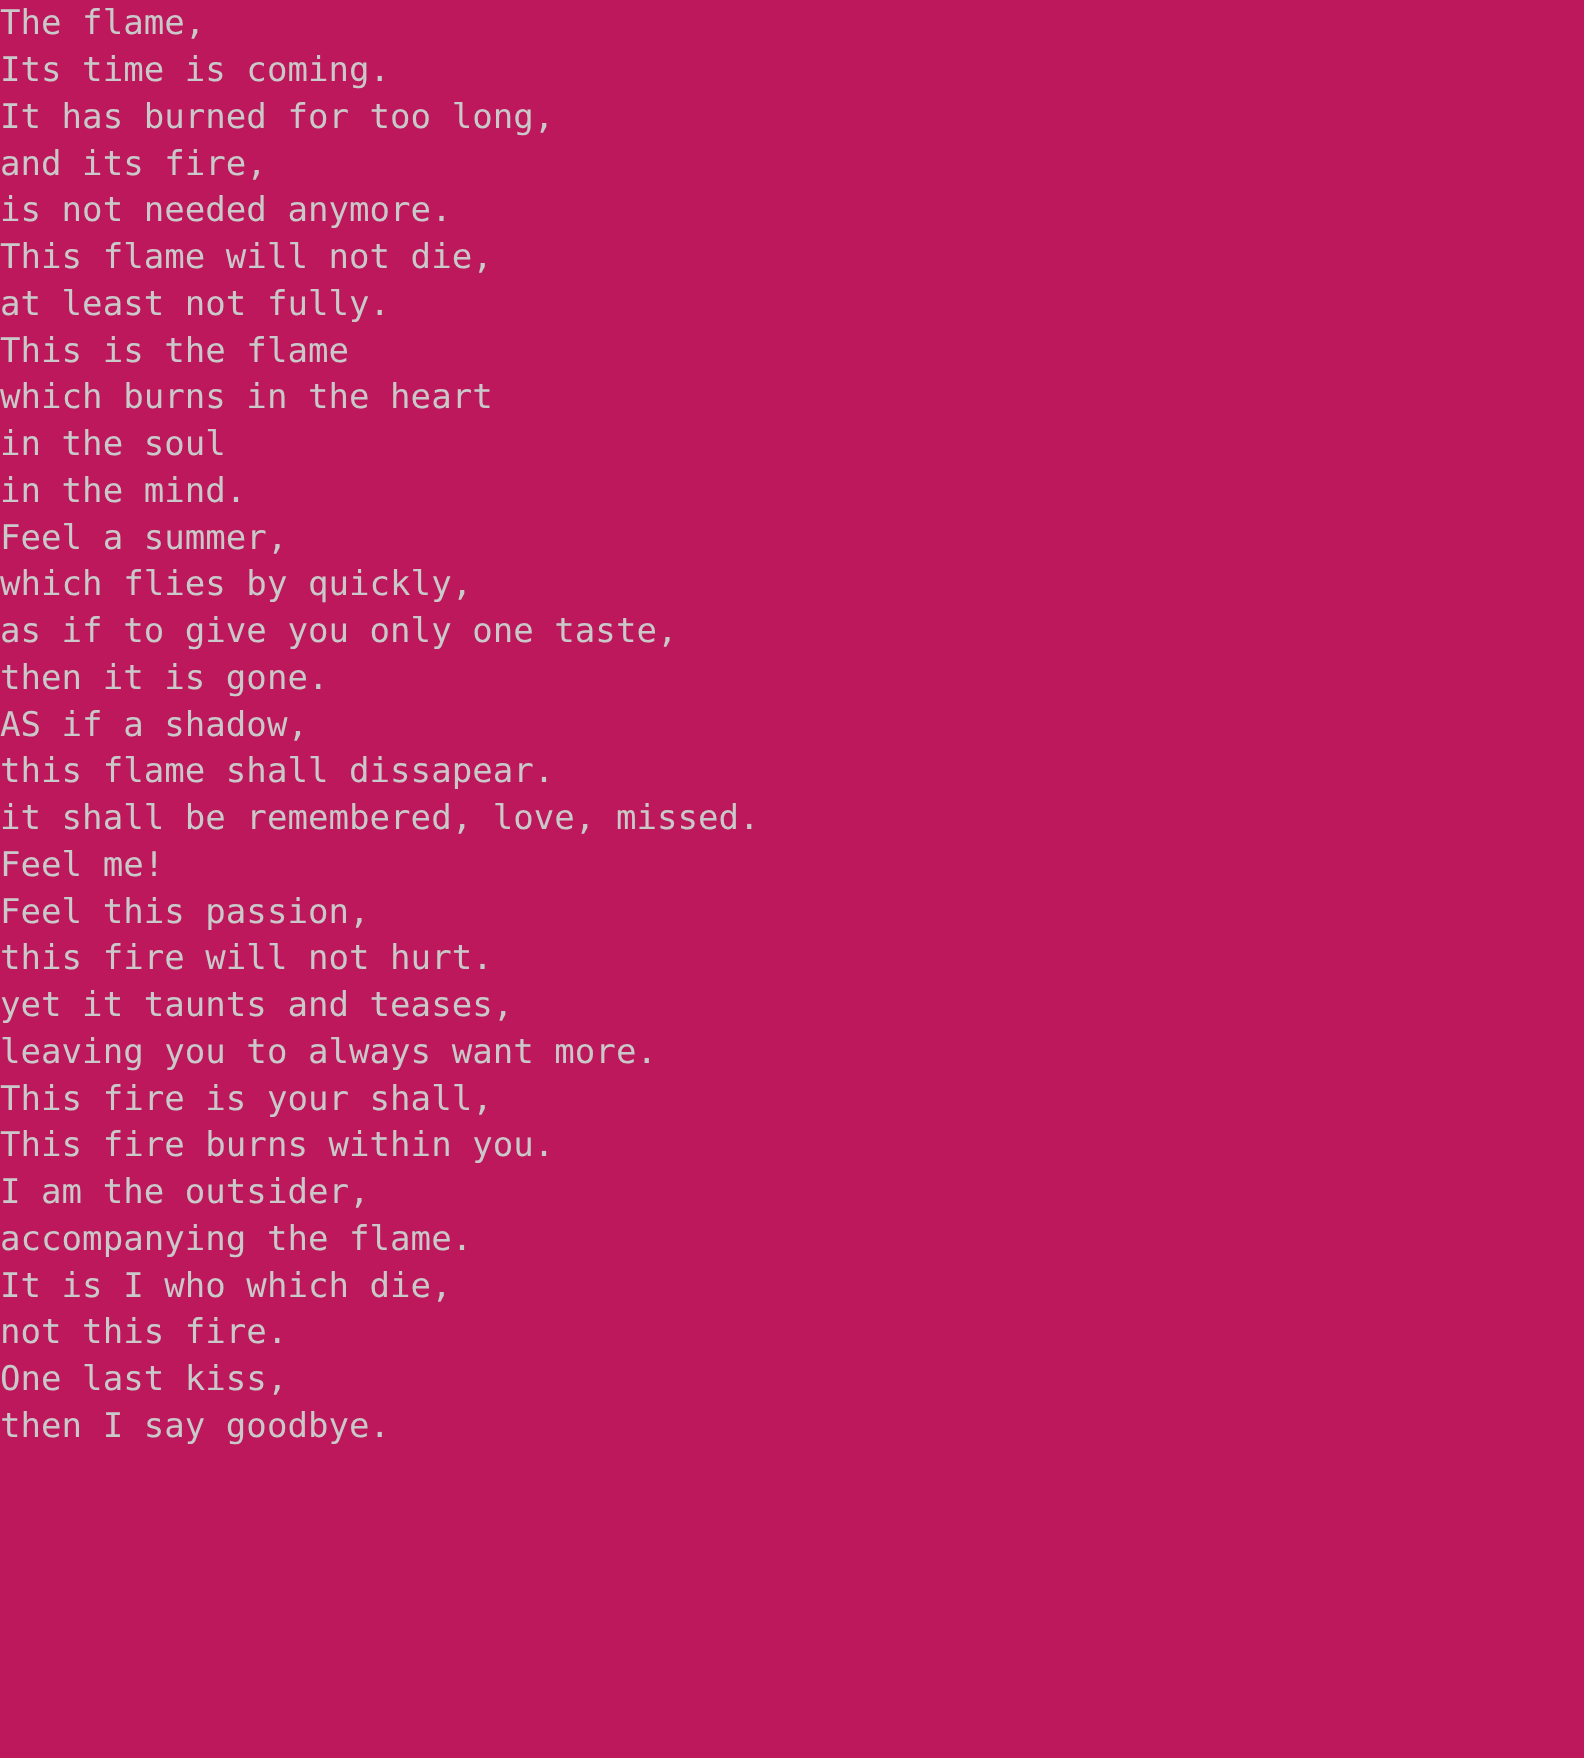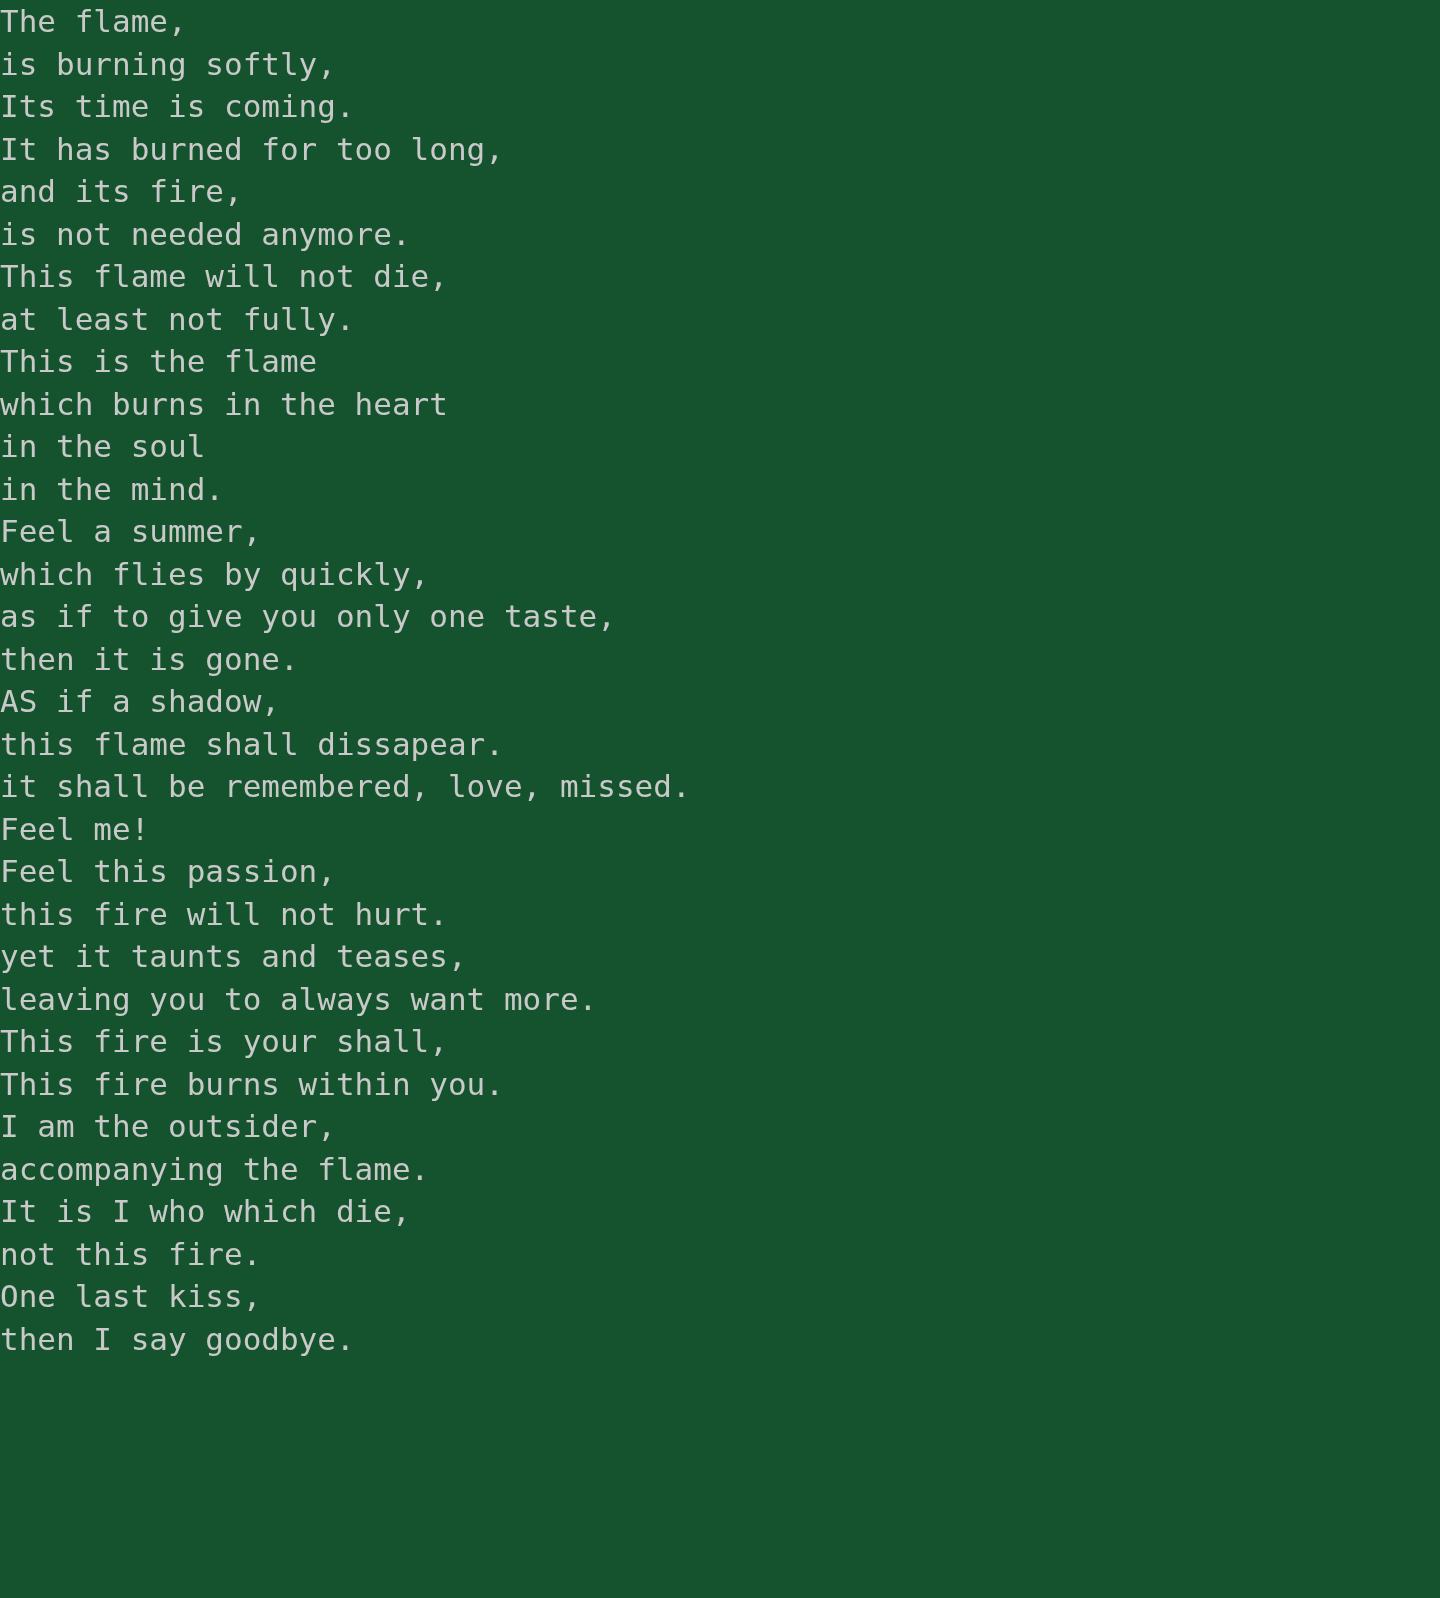--- a/index.html
+++ b/index.html
@@ -10,21 +10,21 @@
   body {
     width: 1440px;
     height: 1598px;
     overflow: hidden;
     font-family: "DejaVu Sans Mono", monospace;
   }
   #poem-page {
     position: relative;
     width: 1440px;
     height: 1598px;
-    background: #14532d;
+    background: #be185d;
   }
   #poem-body {
     position: absolute;
     left: 0px;
     top: 0px;
     width: 1440px;
   }
   .poem-line {
     color: #c9c9c9;
     font-family: "DejaVu Sans Mono", monospace;
@@ -48,21 +48,20 @@
     white-space: pre;
   }
 </style>
 </head>
 <body>
 
 <div id="poem-page">
 
   <div id="poem-body">
     <div class="poem-line">The flame,</div>
-    <div class="poem-line">is burning softly,</div>
     <div class="poem-line">Its time is coming.</div>
     <div class="poem-line">It has burned for too long,</div>
     <div class="poem-line">and its fire,</div>
     <div class="poem-line">is not needed anymore.</div>
     <div class="poem-line">This flame will not die,</div>
     <div class="poem-line">at least not fully.</div>
     <div class="poem-line">This is the flame</div>
     <div class="poem-line">which burns in the heart</div>
     <div class="poem-line">in the soul</div>
     <div class="poem-line">in the mind.</div>

